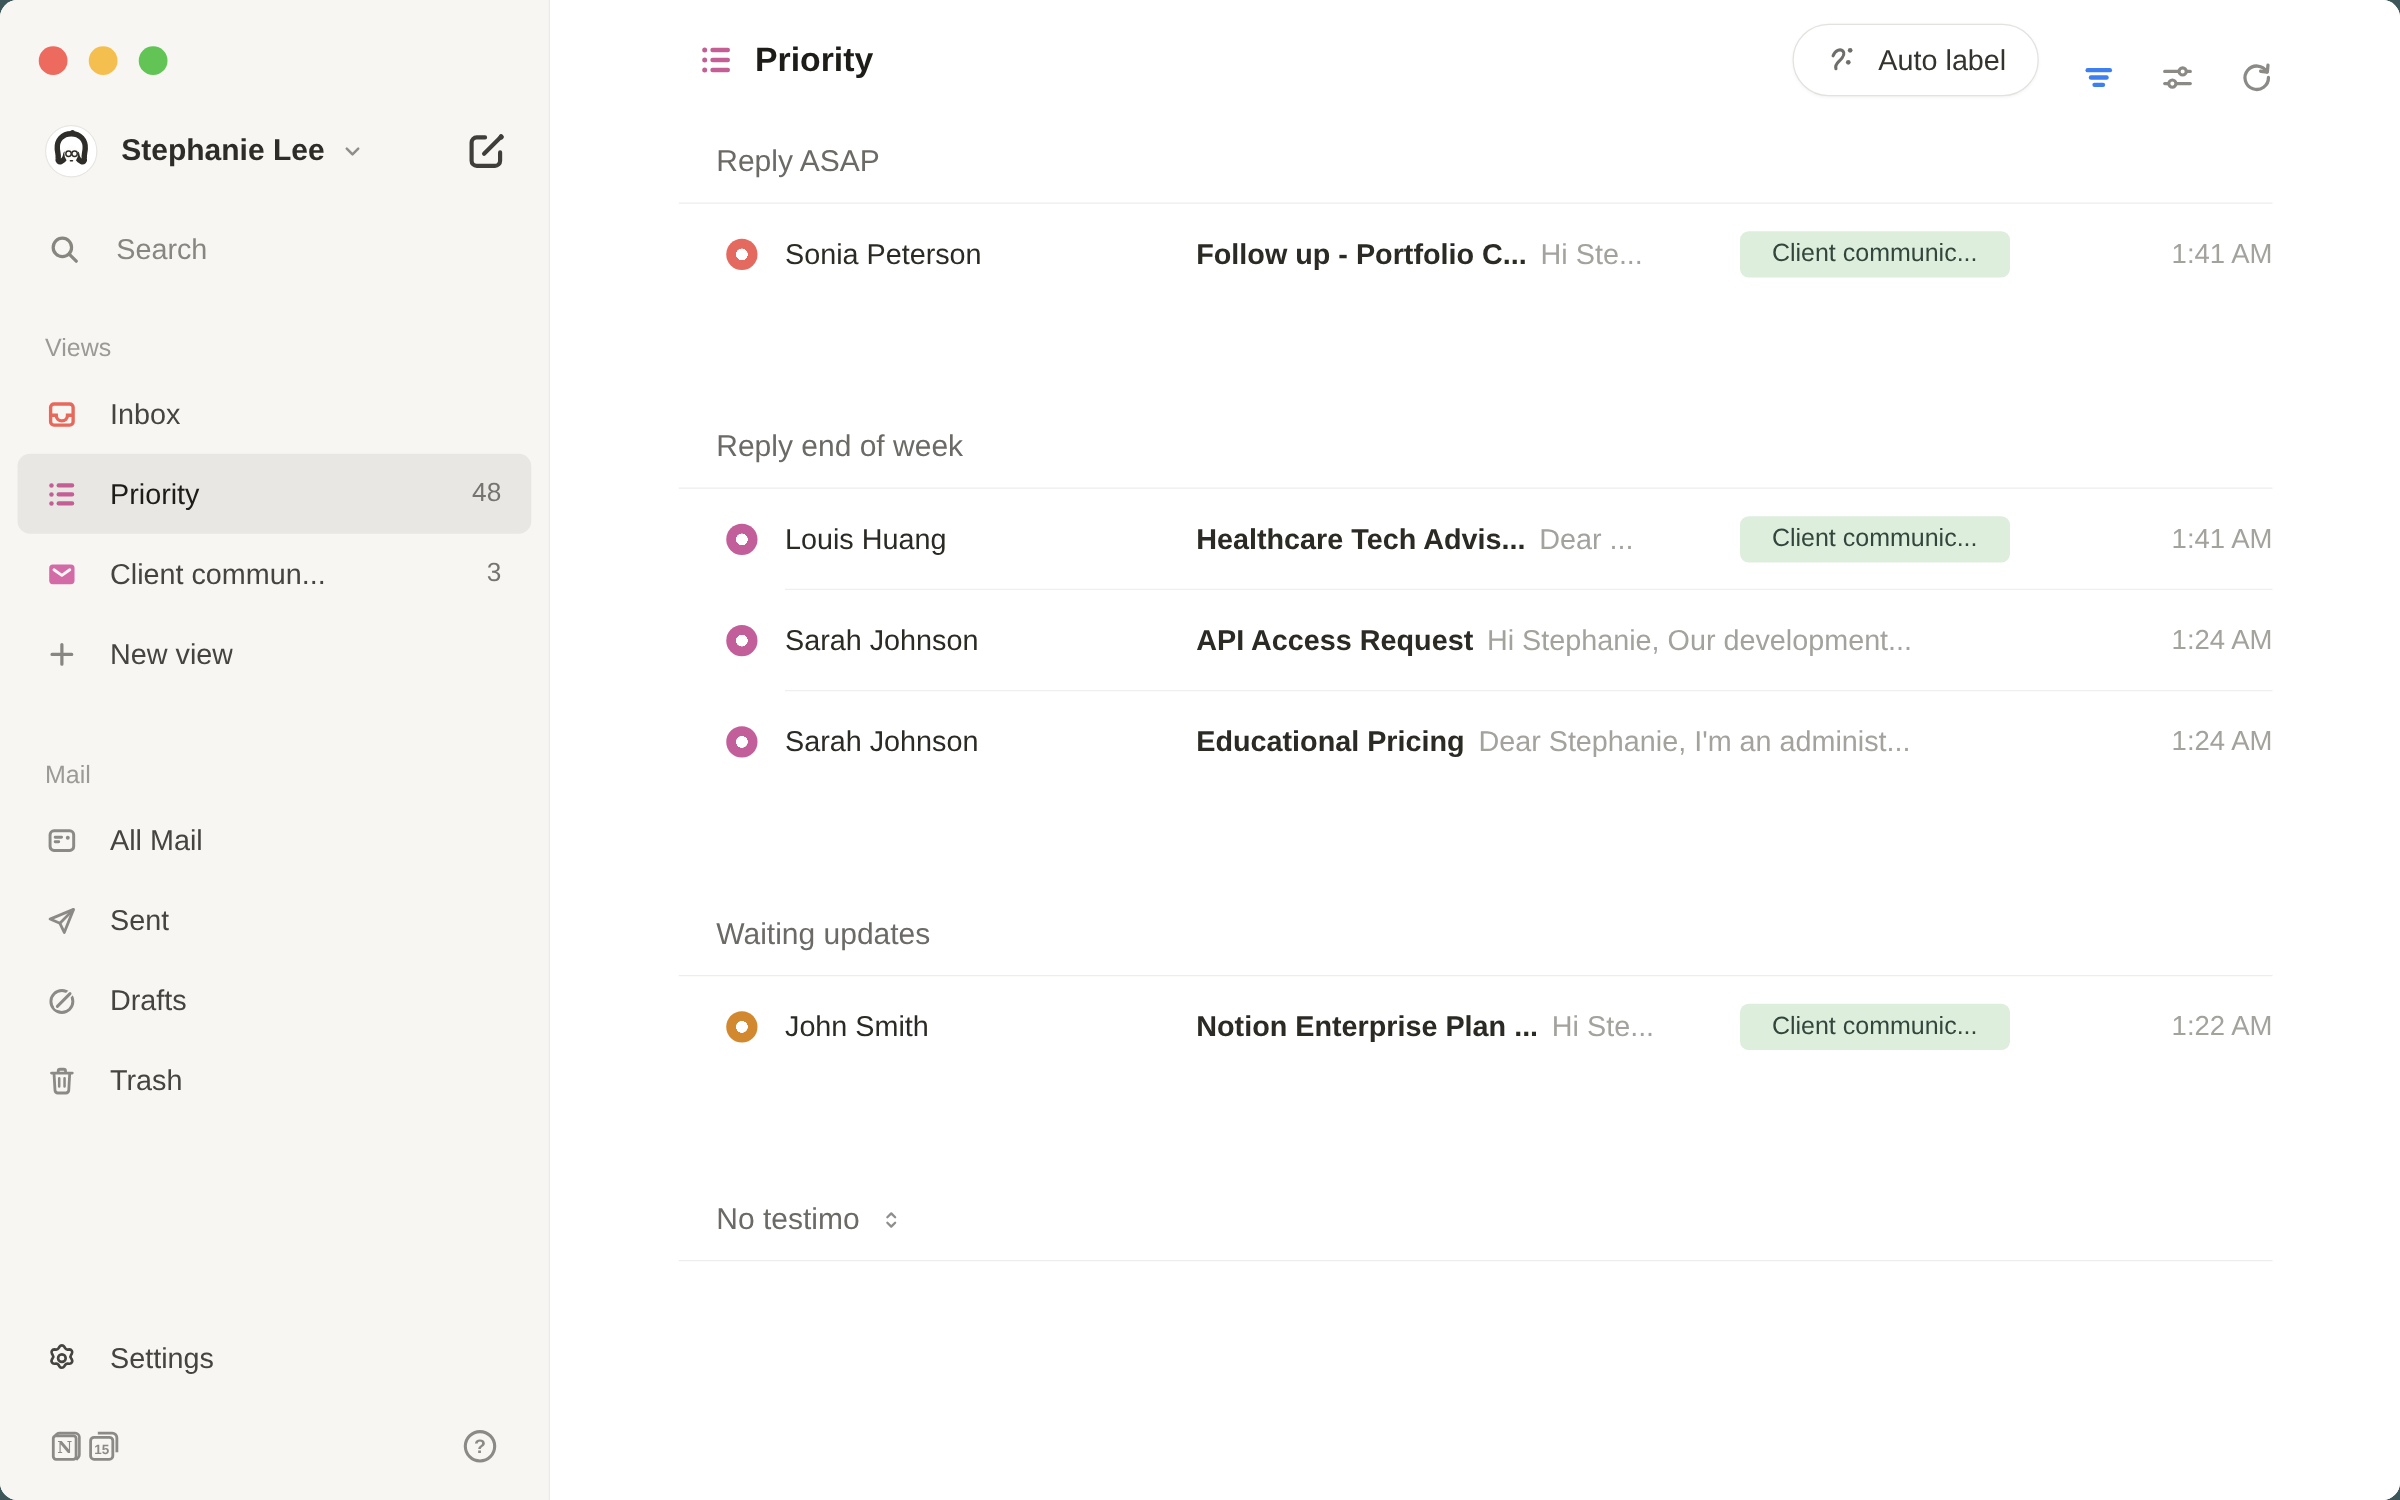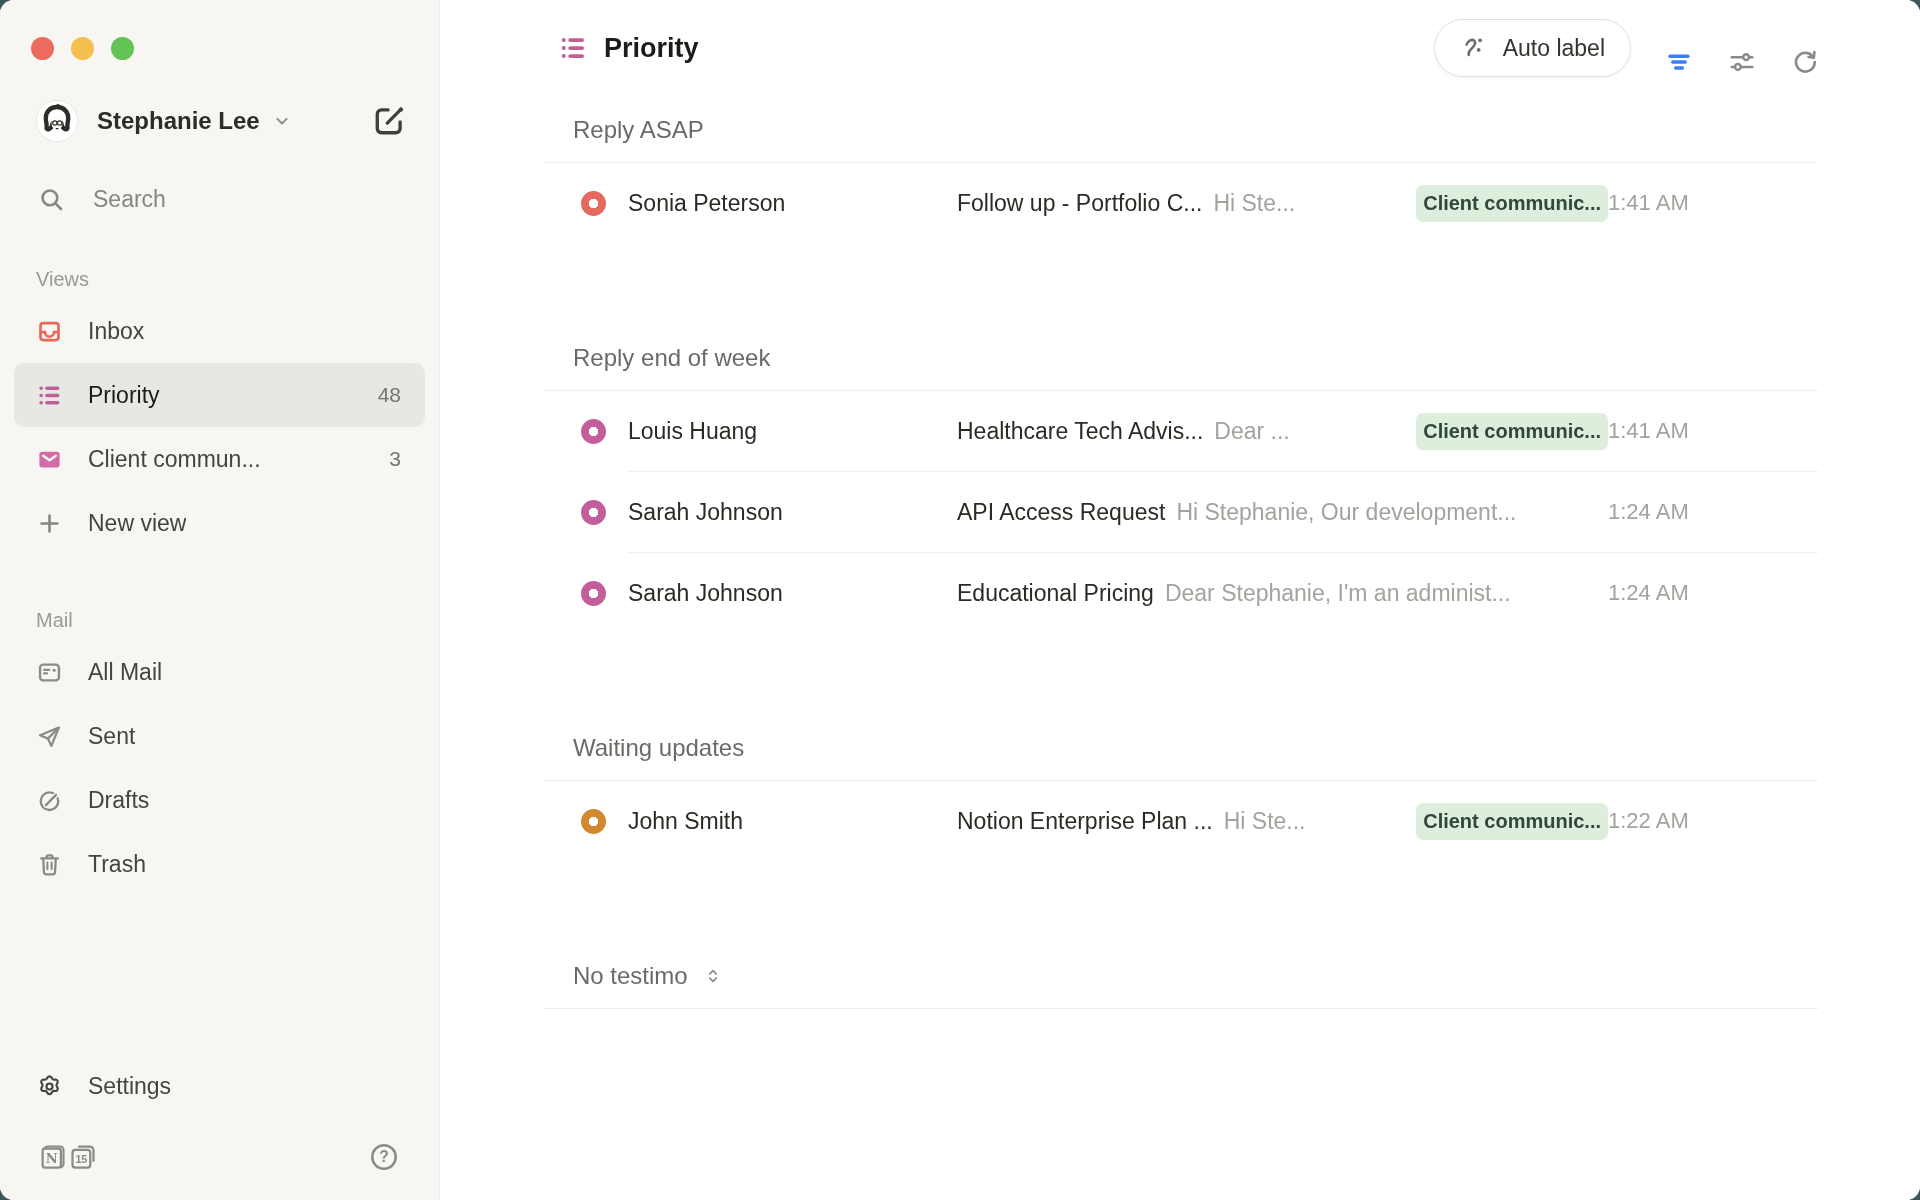--- a/index.html
+++ b/index.html
@@ -50,24 +50,24 @@
   .msec{margin-top:95px}
   .msec.first{margin-top:32px}
   .msec-h{height:40px;display:flex;align-items:center;font-size:24px;color:#6b6a66;padding-left:30px;gap:14px}
   .sec-div{height:1px;background:#ededeb;margin-top:12px}
   .row{height:80px;display:flex;align-items:center;cursor:pointer}
   .row-div{height:1px;background:#efefed;margin-left:85px}
   .dot-wrap{width:85px;box-sizing:border-box;padding-left:38px;flex:none}
   .sdot{width:25px;height:25px;border-radius:50%;display:block}
   .sender{width:329px;flex:none;font-size:23px;font-weight:500;color:#2b2a24;white-space:nowrap;overflow:hidden}
   .subj-wrap{flex:1;min-width:0;display:flex;align-items:baseline;gap:11px;white-space:nowrap;overflow:hidden}
-  .subject{font-size:23px;font-weight:400;color:#2b2a24}
+  .subject{font-size:23px;font-weight:700;color:#2b2a24}
   .snippet{font-size:23px;color:#a3a29d}
-  .chip{flex:none;background:#ddeedd;color:#32463c;font-size:20px;font-weight:700;padding:7px 7px;border-radius:7px;white-space:nowrap}
-  .time{flex:none;width:210px;text-align:left;font-size:22px;color:#a3a29d}
+  .chip{flex:none;background:#ddeedd;color:#32463c;font-size:20px;font-weight:400;padding:7px 26px;border-radius:7px;white-space:nowrap}
+  .time{flex:none;width:210px;text-align:right;font-size:22px;color:#a3a29d}
 </style>
 </head>
 <body>
 
 <div class="window">
 
   <div class="sidebar">
     <div class="traffic">
       <span style="background: rgb(236, 106, 94);"></span>
       <span style="background: rgb(245, 191, 79);"></span>

